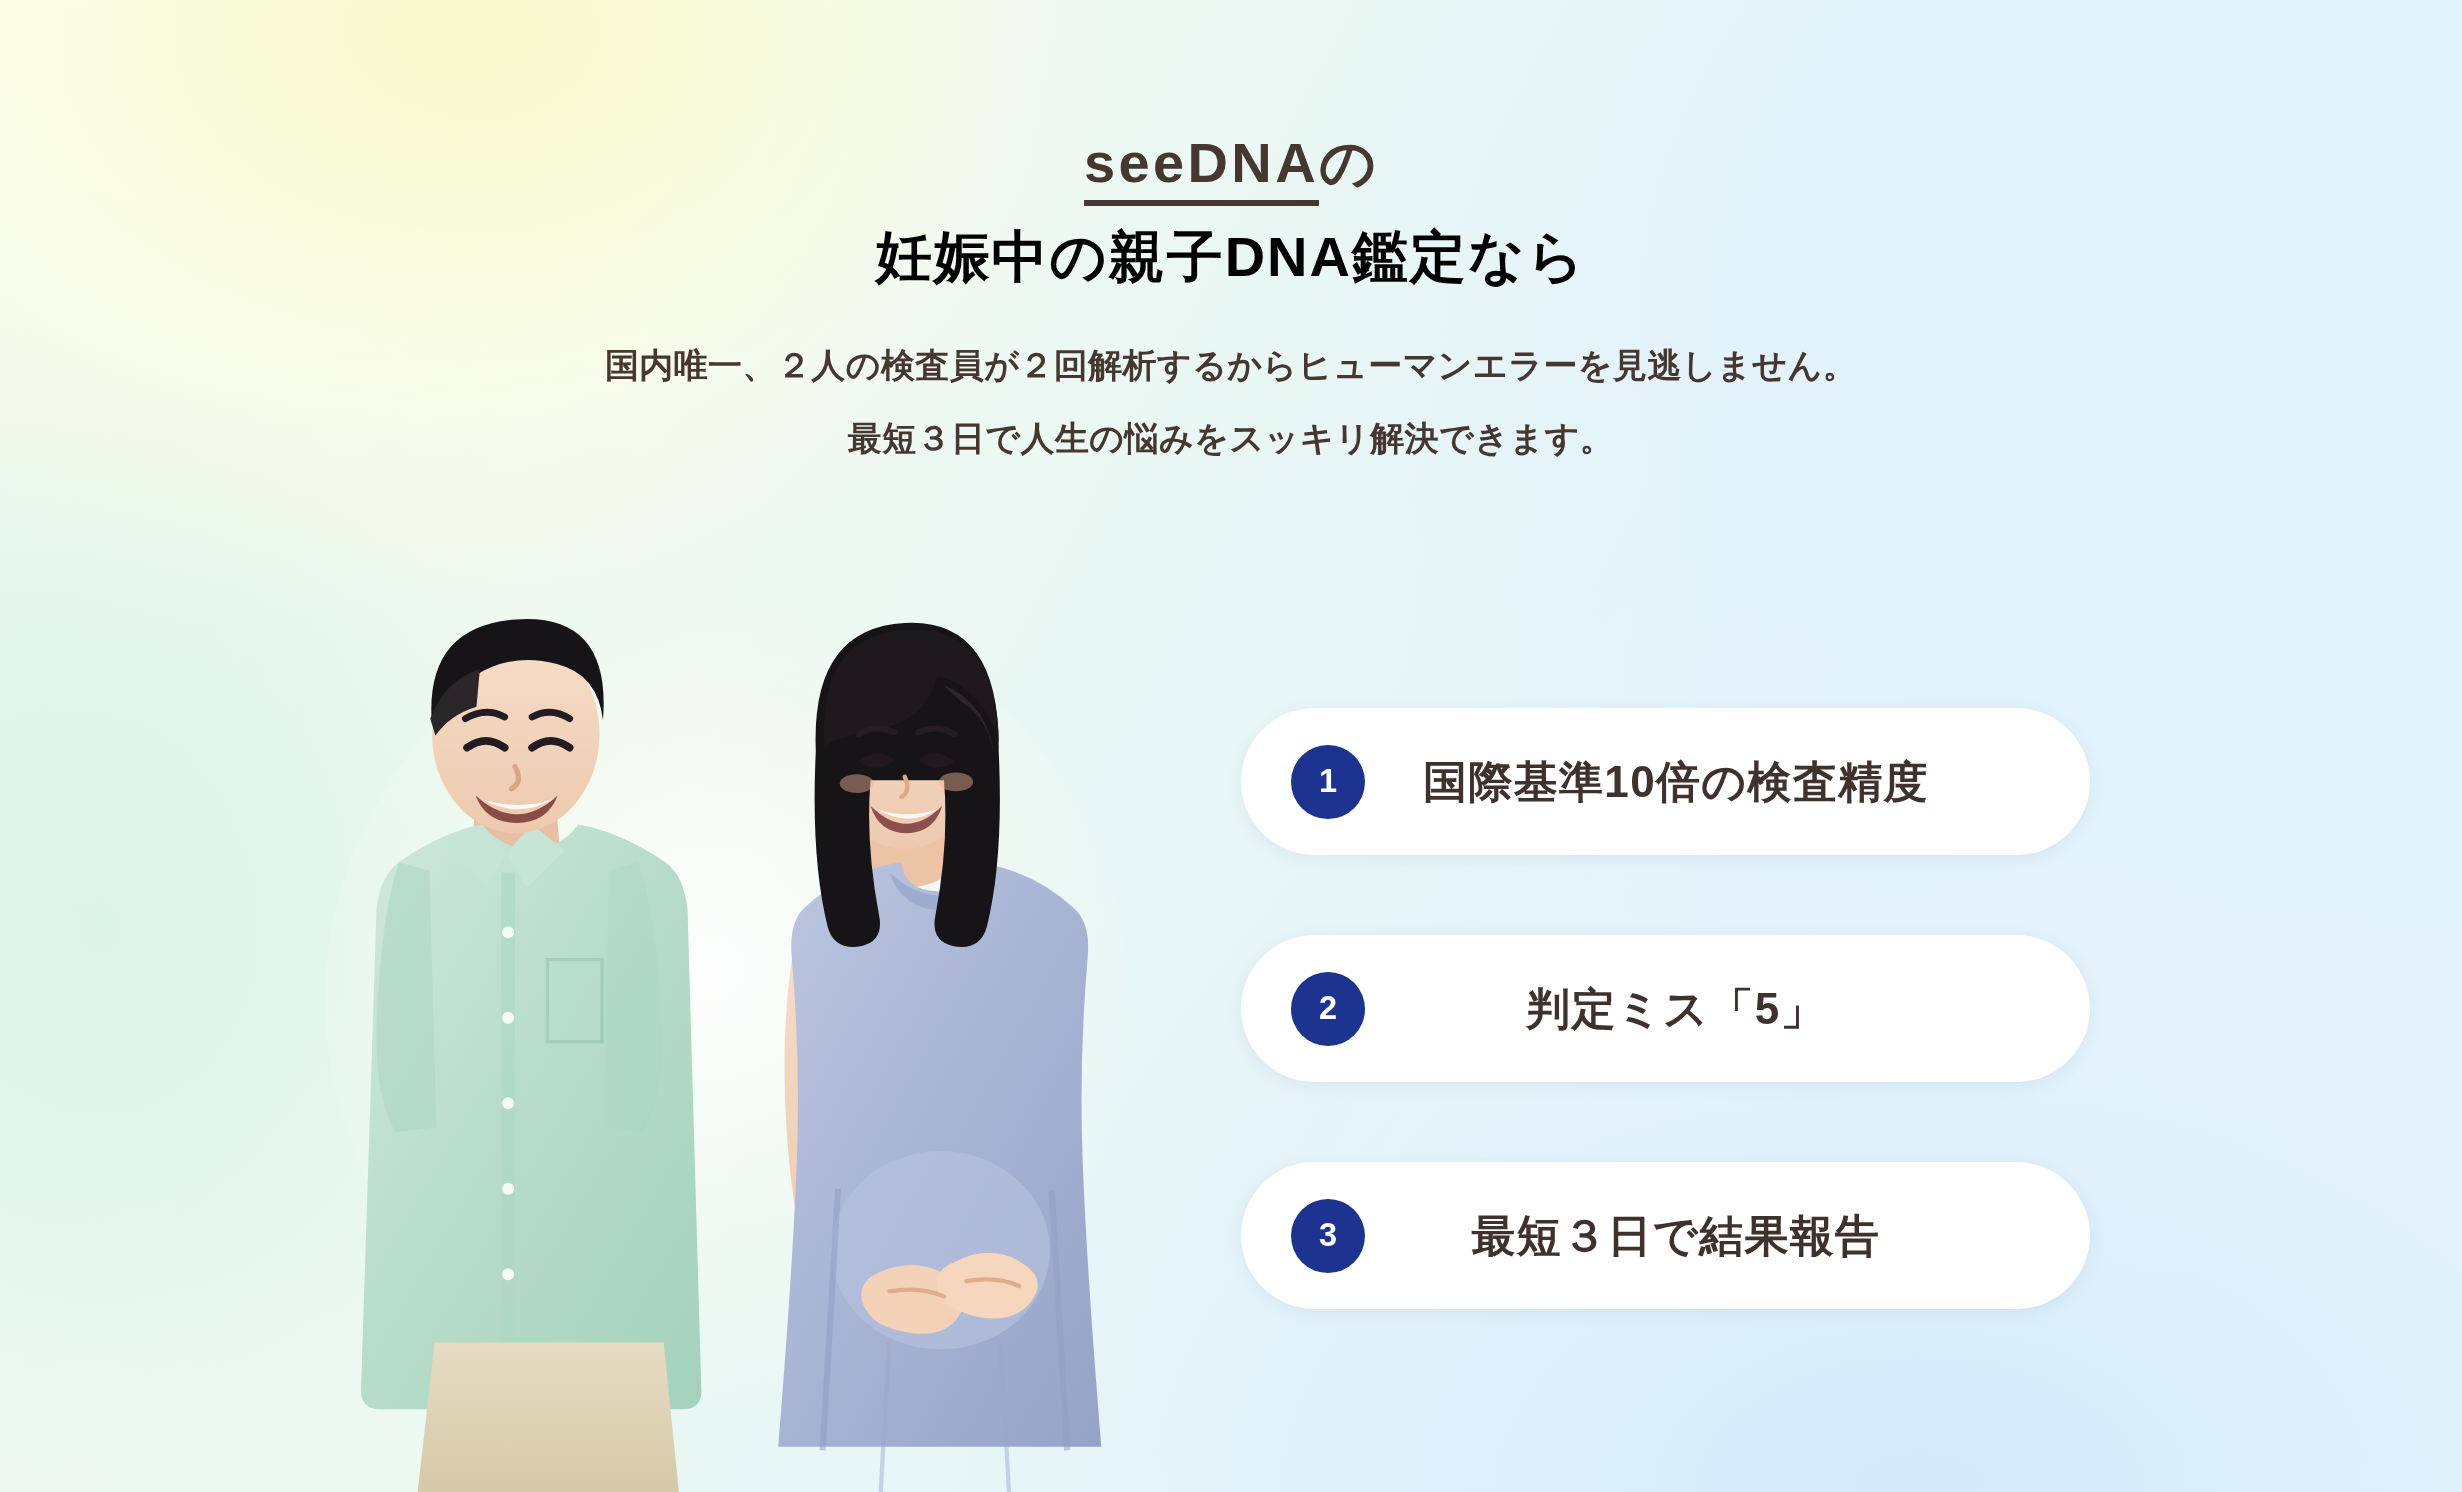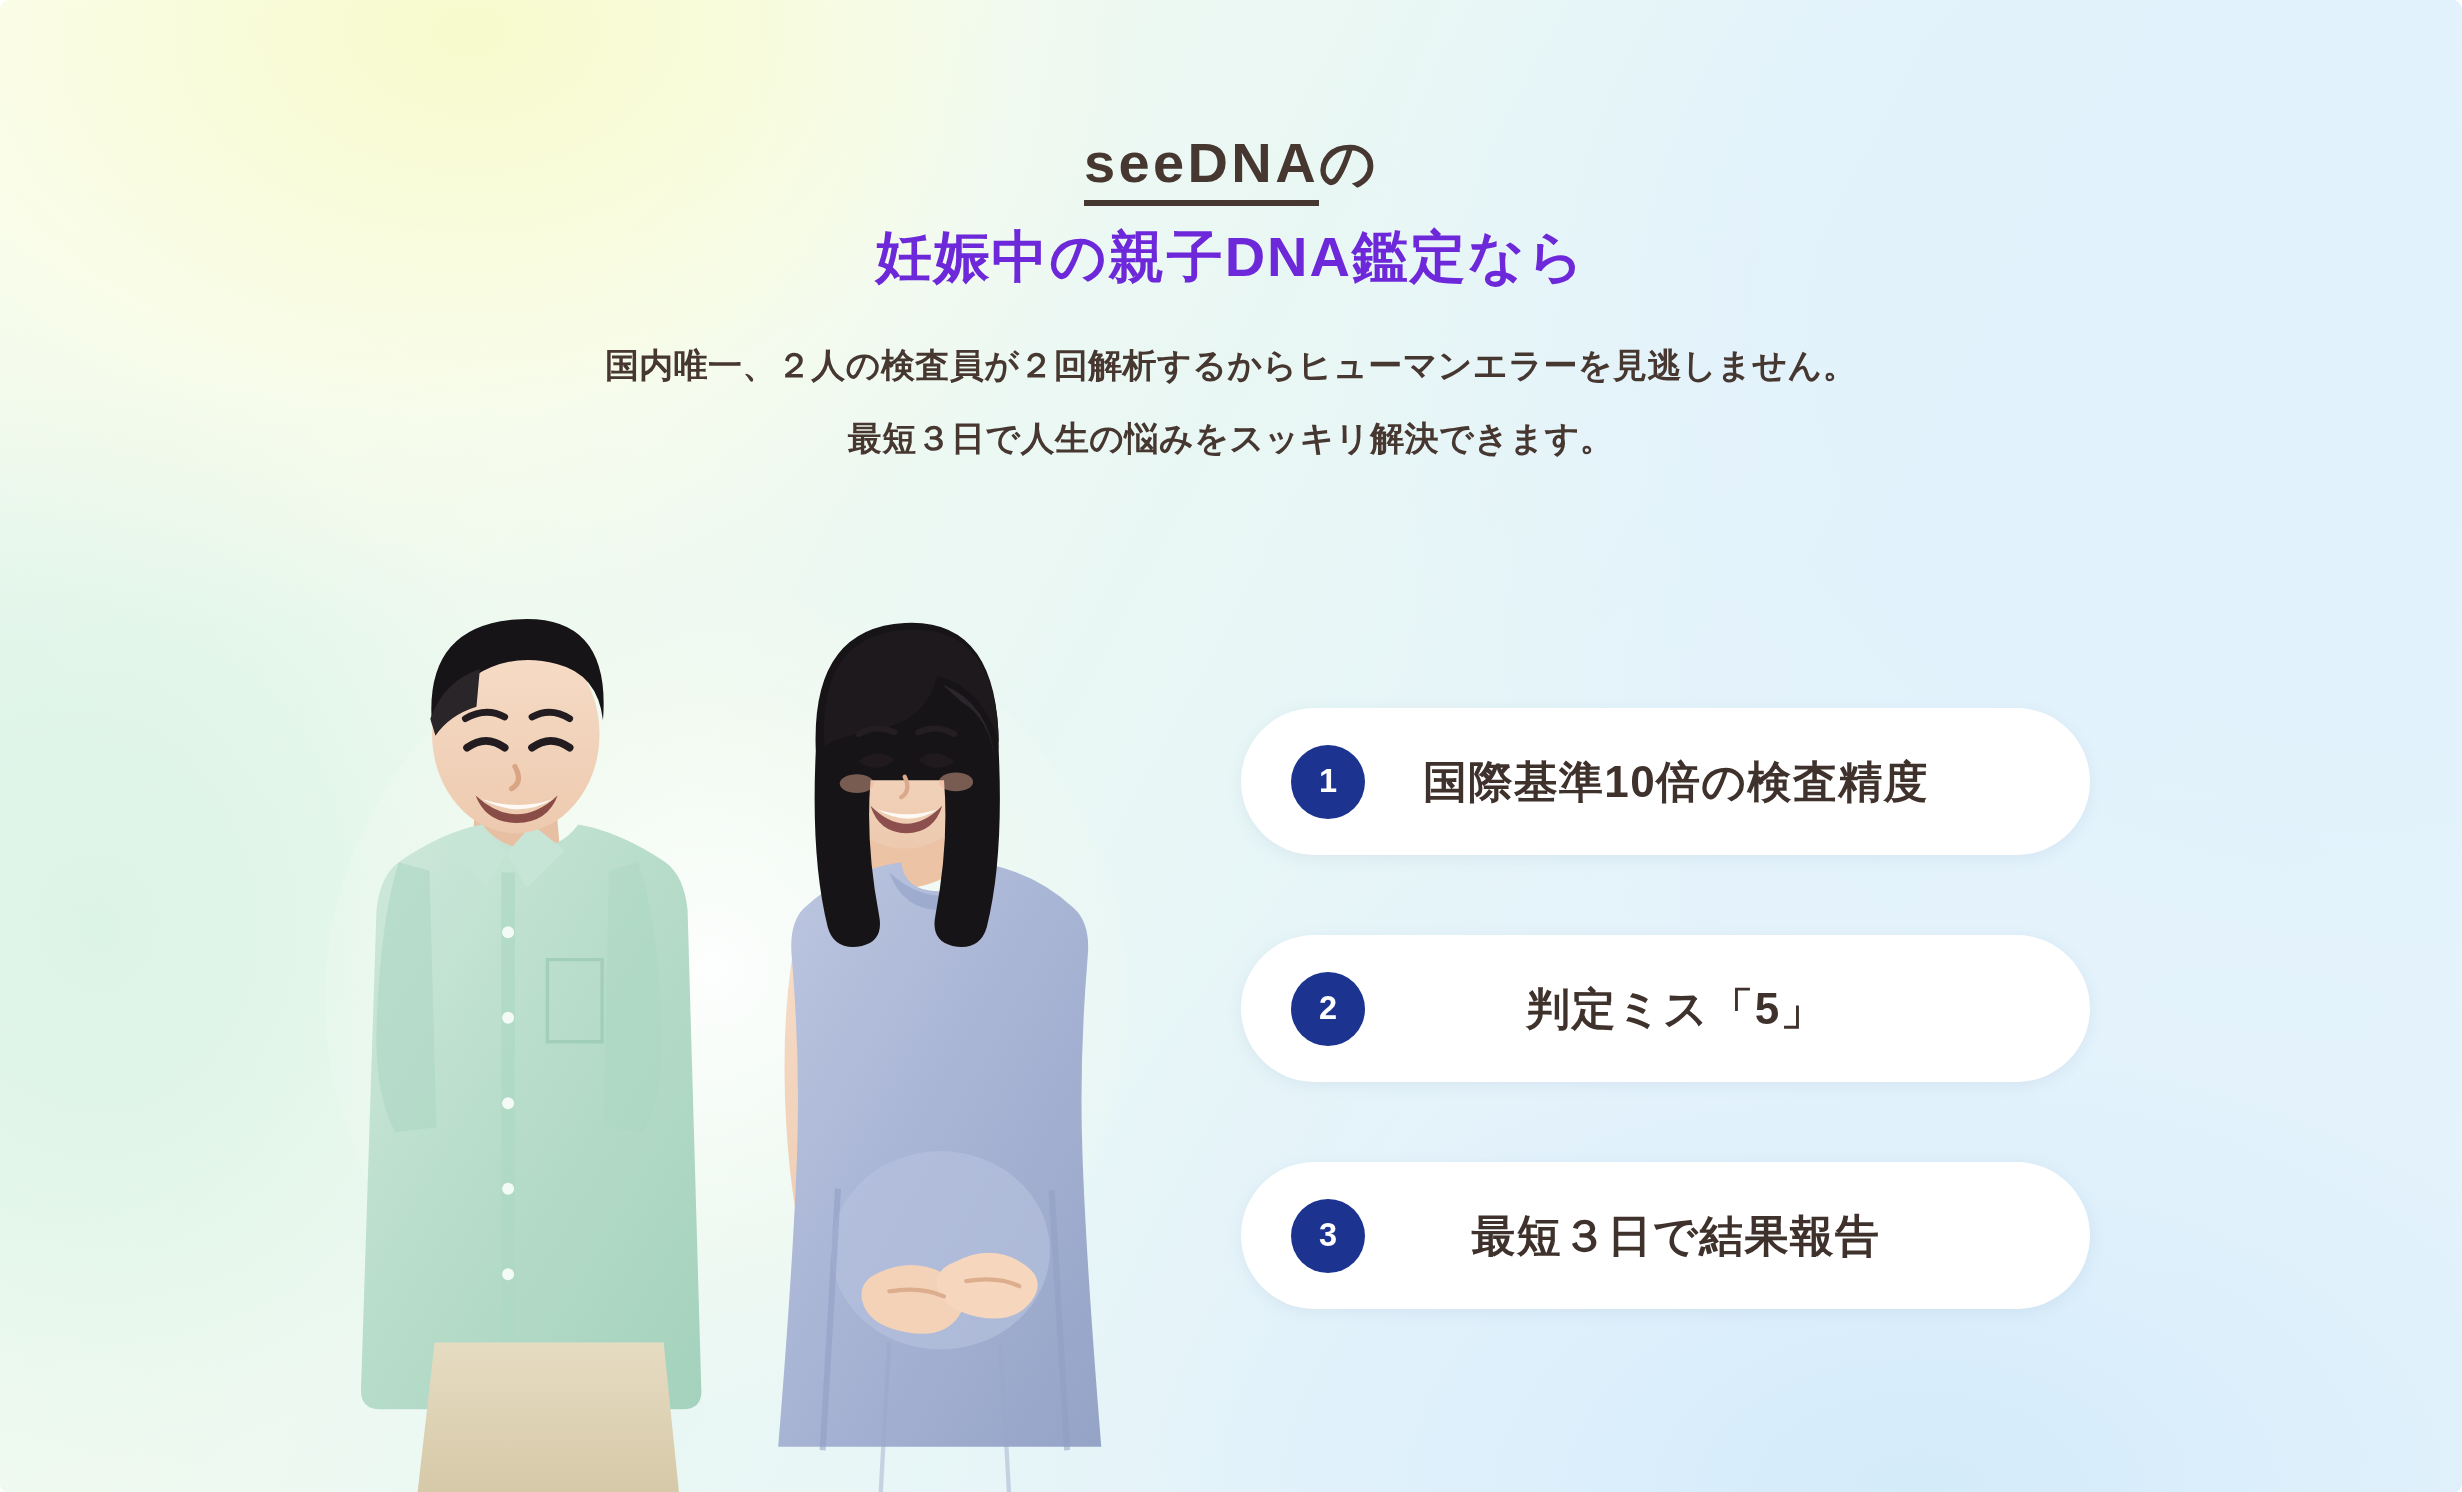--- a/index.html
+++ b/index.html
@@ -13,21 +13,20 @@
     font-family: "Liberation Sans", "DejaVu Sans", sans-serif;
   }
 
   
   .stage {
     position: relative;
     width: 2462px;
     height: 1493px;
     overflow: hidden;
     background-color: #eaf6fd;
-    border-radius: 10px;
   }
   .bg-layer {
     position: absolute;
     inset: 0;
     pointer-events: none;
   }
   
   .bg-base {
     background:
       radial-gradient(ellipse 1282px 940px at 14% 4%,  #fbfde9 0%, rgba(251,253,233,0.85) 28%, rgba(251,253,233,0) 62%),
@@ -69,21 +68,21 @@
     border-bottom: 6px solid #463730;
     padding-bottom: 6px;
     letter-spacing: 0.06em;
   }
   .h-line-2 {
     margin: 0;
     padding-top: 38px;
     font-size: 56px;
     font-weight: 700;
     letter-spacing: 0.035em;
-    color: #6d28d9;
+    color: #000000;
     line-height: 1.0;
     white-space: nowrap;
   }
   .sub-line {
     margin: 5px;
     font-size: 34px;
     font-weight: 700;
     letter-spacing: 0.012em;
     color: #463730;
     line-height: 1.0;

